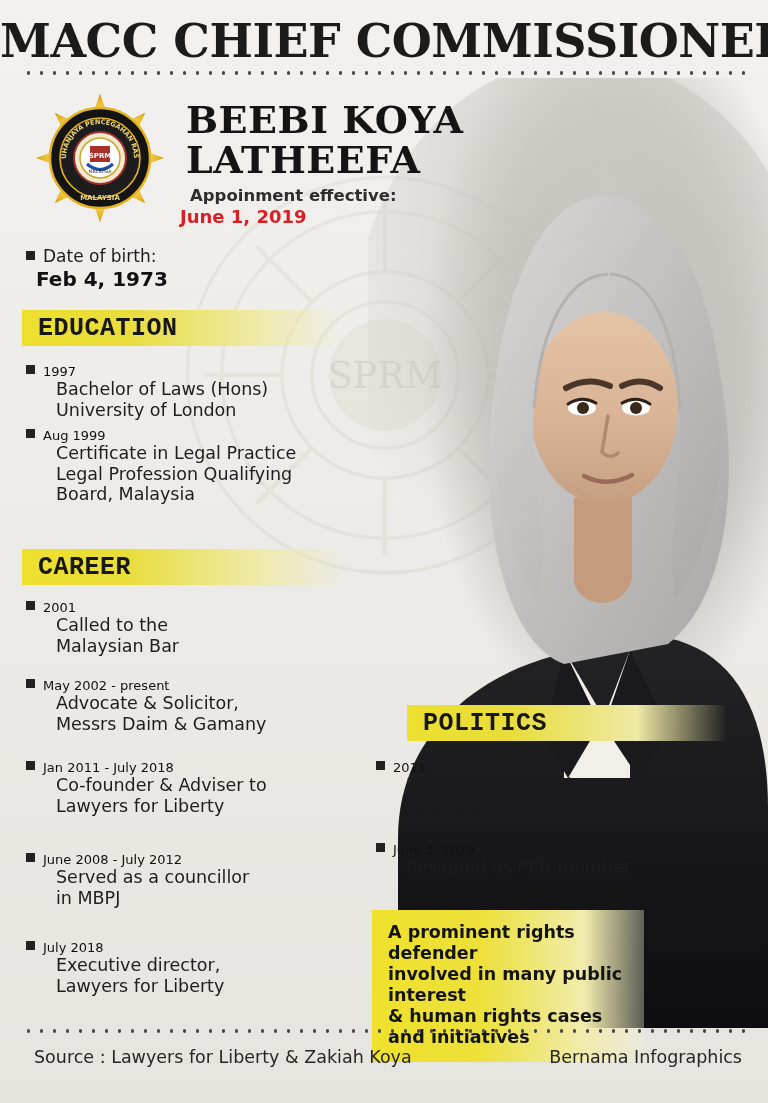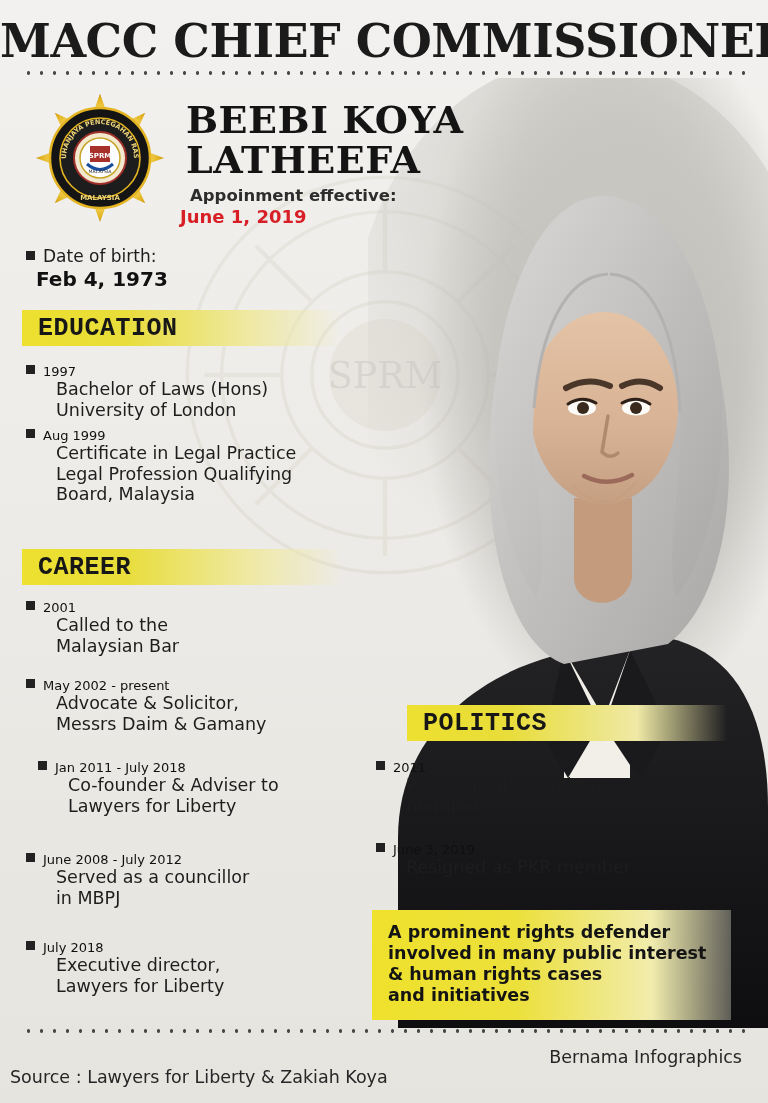--- a/index.html
+++ b/index.html
@@ -177,39 +177,38 @@
     color: #1d1d1d;
     line-height: 1.17;
     white-space: pre-line;
   }
 
   
   .note {
     position: absolute;
     left: 372px;
     top: 910px;
-    width: 359px;
+    width: 272px;
     padding: 12px 14px 14px 16px;
     background: linear-gradient(90deg, #efe12c 0%, #ece03a 40%, #f1ecad 78%, rgba(242,240,216,0.35) 100%);
     font-size: 17.5px;
     font-weight: bold;
     color: #141414;
     line-height: 1.2;
     white-space: pre-line;
     box-sizing: border-box;
   }
 
   
   .source {
     position: absolute;
-    left: 10px;
+    left: 34px;
     top: 1047px;
     font-size: 17.5px;
     color: #262626;
-    margin-top: 20px;
   }
   .credit {
     position: absolute;
     right: 26px;
     top: 1047px;
     font-size: 17.5px;
     color: #262626;
   }
 </style>
 </head>
@@ -398,21 +397,21 @@
     <div class="bd">Called to the
 Malaysian Bar</div>
   </div>
 
   <div class="entry" style="left:26px; top:678px;">
     <div class="hd"><span class="bl"></span><span>May 2002 - present</span></div>
     <div class="bd">Advocate &amp; Solicitor,
 Messrs Daim &amp; Gamany</div>
   </div>
 
-  <div class="entry" style="left:38px; top:760px;">
+  <div class="entry" style="left:26px; top:760px;">
     <div class="hd"><span class="bl"></span><span>Jan 2011 - July 2018</span></div>
     <div class="bd">Co-founder &amp; Adviser to
 Lawyers for Liberty</div>
   </div>
 
   <div class="entry" style="left:26px; top:852px;">
     <div class="hd"><span class="bl"></span><span>June 2008 - July 2012</span></div>
     <div class="bd">Served as a councillor
 in MBPJ</div>
   </div>

